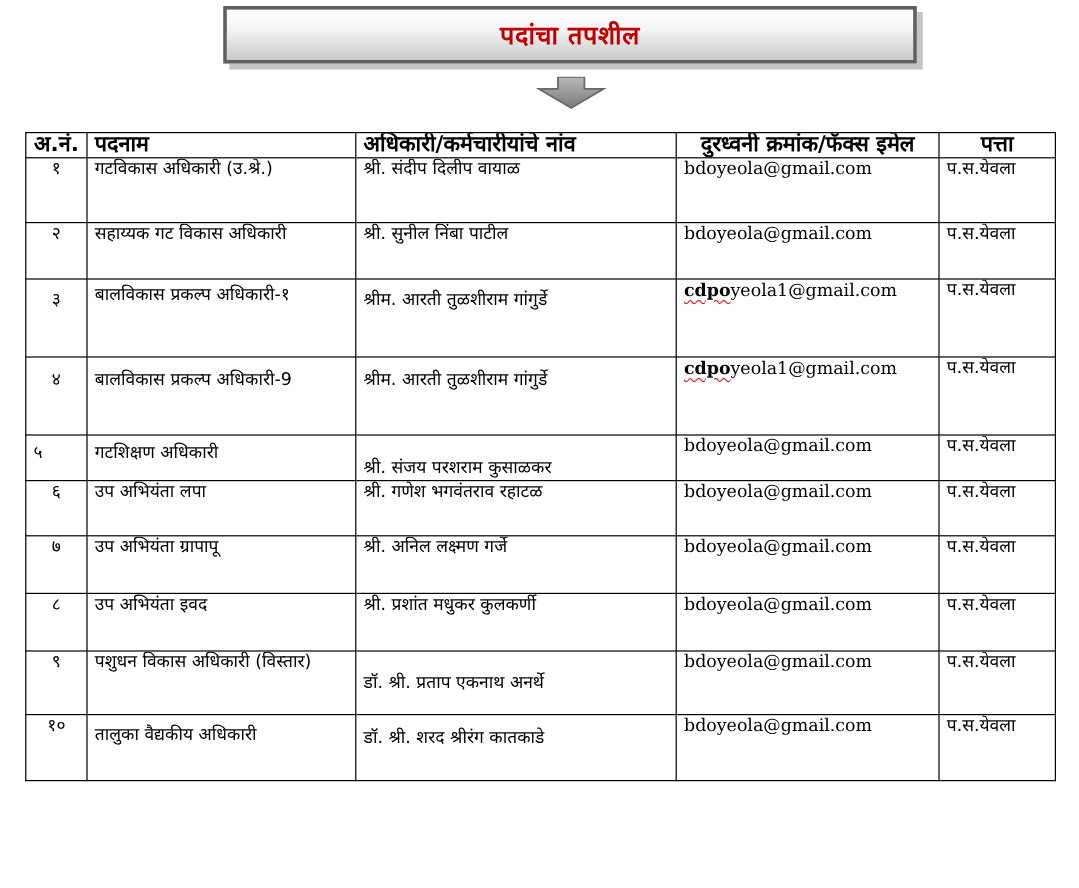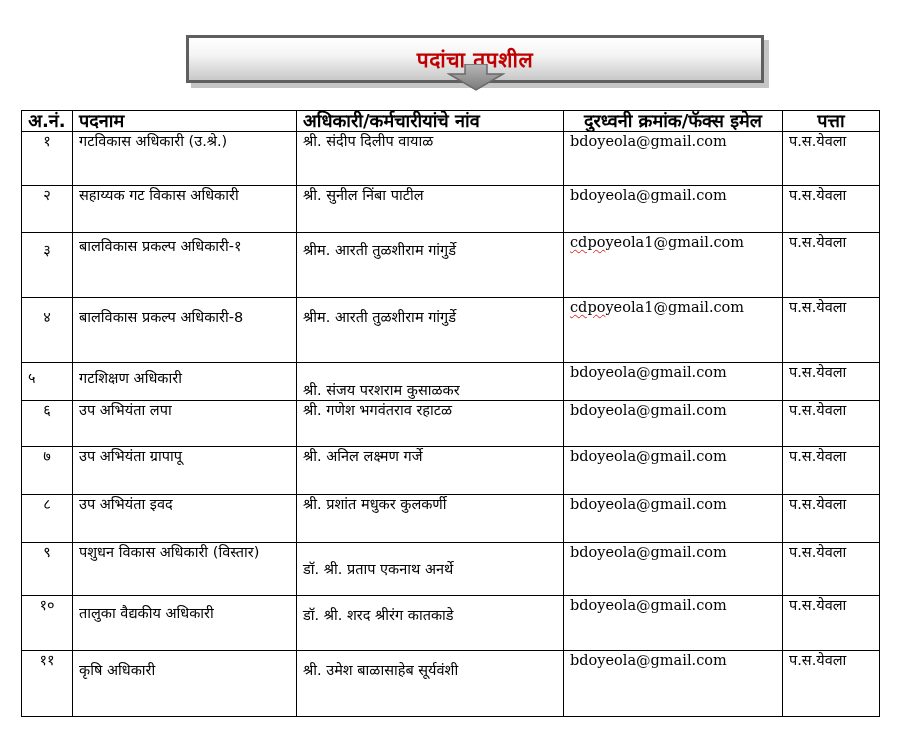--- a/index.html
+++ b/index.html
@@ -1,20 +1,20 @@
 <!DOCTYPE html>
 <html><head>
   <meta charset="utf-8">
   <style>
     html, body { margin: 0; padding: 0; background: #ffffff; }
     body { width: 899px; height: 740px; position: relative; overflow: hidden;
            font-family: "DejaVu Serif", "Liberation Serif", serif; color: #000; }
 
     .title-box {
-      position: absolute; left: 186px; top: 35px; width: 572px; height: 42px;
+      position: absolute; left: 186px; top: 5px; width: 572px; height: 42px;
       border: 3px solid #5f5f5f;
       background: linear-gradient(to bottom, #ffffff 0%, #f4f4f4 40%, #c9c9c9 100%);
       box-shadow: 5px 5px 0 rgba(150,150,150,0.55);
       display: flex; align-items: center; justify-content: center;
     }
     .title-text {
       color: #c00000; font-family: "DejaVu Sans", "Liberation Sans", sans-serif;
       font-size: 21px; font-weight: bold; letter-spacing: 0.5px;
     }
     .arrow { position: absolute; left: 447px; top: 64px; width: 58px; height: 28px; }
@@ -32,21 +32,21 @@
     }
     table.grid th {
       font-family: "DejaVu Sans", "Liberation Sans", sans-serif;
       font-weight: bold; font-size: 18px; text-align: left; height: 20px; padding-top: 0;
     }
     table.grid th.c { text-align: center; padding-left: 0; }
     .dev { font-family: "DejaVu Sans", "Liberation Sans", sans-serif; font-size: 14px; }
     .email { font-family: "DejaVu Serif", "Liberation Serif", serif; font-size: 15px; margin-top: 38px; }
     .num { text-align: center; padding-left: 0 !important; }
     .num.left { text-align: left; padding-left: 6px !important; }
-    .squiggle { text-decoration: underline wavy #e02020; text-decoration-thickness: 1px; text-underline-offset: 2px; }
+    .squiggle { text-decoration: underline wavy #e02020; text-decoration-thickness: 1px; text-underline-offset: 2px; font-weight: bold; }
   </style>
 </head>
 <body>
 
 <div class="title-box">
   <span class="title-text">पदांचा तपशील</span>
 </div>
 <svg class="arrow" viewBox="0 0 58 28">
   <defs>
     <linearGradient id="ag" x1="0" y1="0" x2="0" y2="1">
@@ -95,21 +95,21 @@
     <tr style="height:65px">
       <td class="dev num" style="padding-top:8px">३</td>
       <td class="dev" style="padding-top:4px">बालविकास प्रकल्प अधिकारी-१</td>
       <td class="dev" style="padding-top:8px">श्रीम. आरती तुळशीराम गांगुर्डे</td>
       <td class="email"><span class="squiggle">cdpo</span><span>yeola1@gmail.com</span></td>
       <td class="dev">प.स.येवला</td>
     </tr>
 
     <tr style="height:65px">
       <td class="dev num" style="padding-top:10px">४</td>
-      <td class="dev" style="padding-top:10px">बालविकास प्रकल्प अधिकारी-8</td>
+      <td class="dev" style="padding-top:10px">बालविकास प्रकल्प अधिकारी-9</td>
       <td class="dev" style="padding-top:10px">श्रीम. आरती तुळशीराम गांगुर्डे</td>
       <td class="email"><span class="squiggle">cdpo</span><span>yeola1@gmail.com</span></td>
       <td class="dev">प.स.येवला</td>
     </tr>
 
     <tr style="height:33px">
       <td class="dev num left" style="padding-top:6px">५</td>
       <td class="dev" style="padding-top:6px">गटशिक्षण अधिकारी</td>
       <td class="dev" style="padding-top:18px">श्री. संजय परशराम कुसाळकर</td>
       <td class="email"><span>bdoyeola@gmail.com</span></td>
@@ -149,21 +149,14 @@
     </tr>
 
     <tr style="height:55px">
       <td class="dev num">१०</td>
       <td class="dev" style="padding-top:8px">तालुका वैद्यकीय अधिकारी</td>
       <td class="dev" style="padding-top:10px">डॉ. श्री. शरद श्रीरंग कातकाडे</td>
       <td class="email"><span>bdoyeola@gmail.com</span></td>
       <td class="dev">प.स.येवला</td>
     </tr>
 
-    <tr style="height:66px">
-      <td class="dev num">११</td>
-      <td class="dev" style="padding-top:10px">कृषि अधिकारी</td>
-      <td class="dev" style="padding-top:10px">श्री. उमेश बाळासाहेब सूर्यवंशी</td>
-      <td class="email"><span>bdoyeola@gmail.com</span></td>
-      <td class="dev">प.स.येवला</td>
-    </tr>
   </tbody>
 </table>
 
 </body></html>

